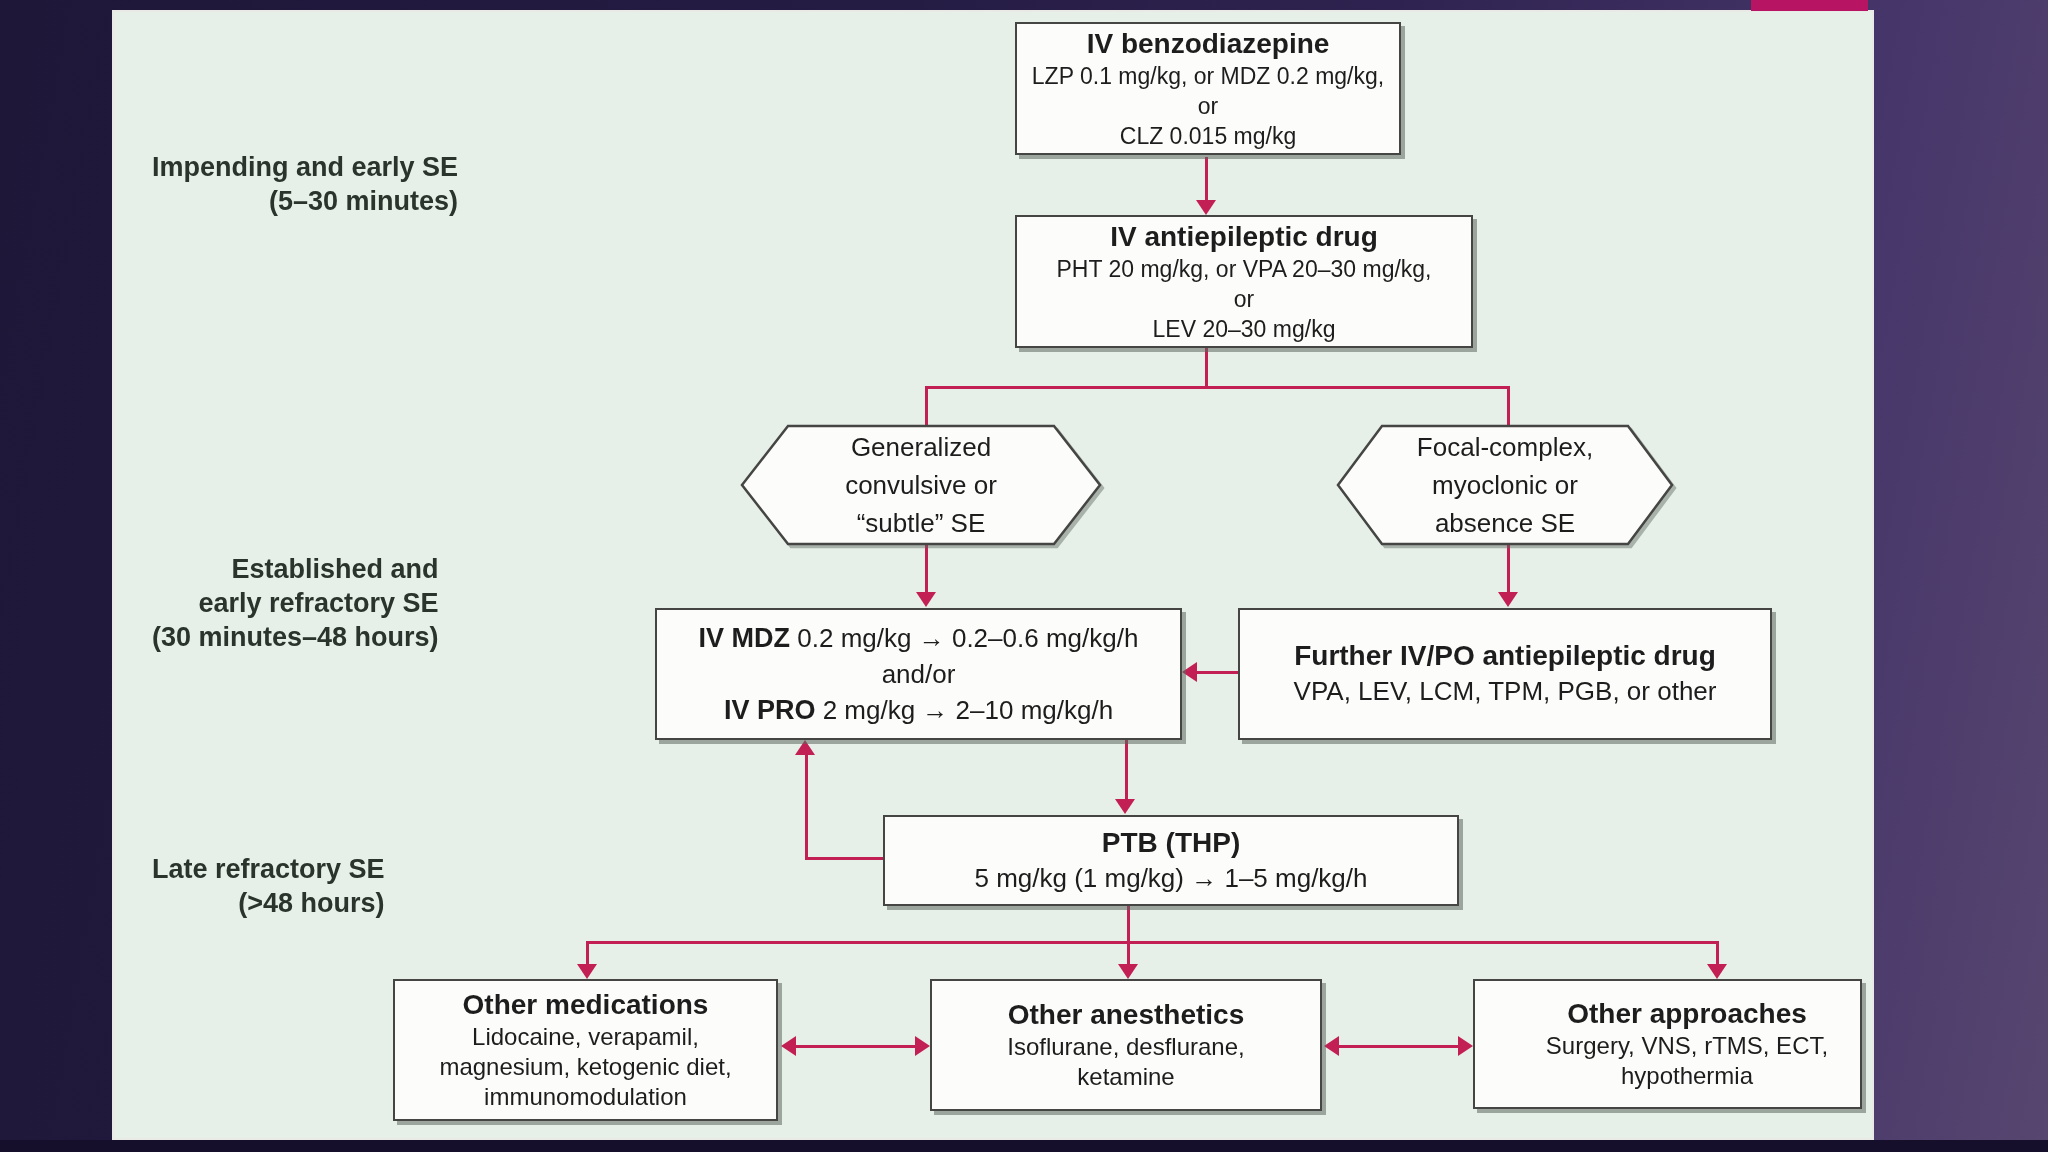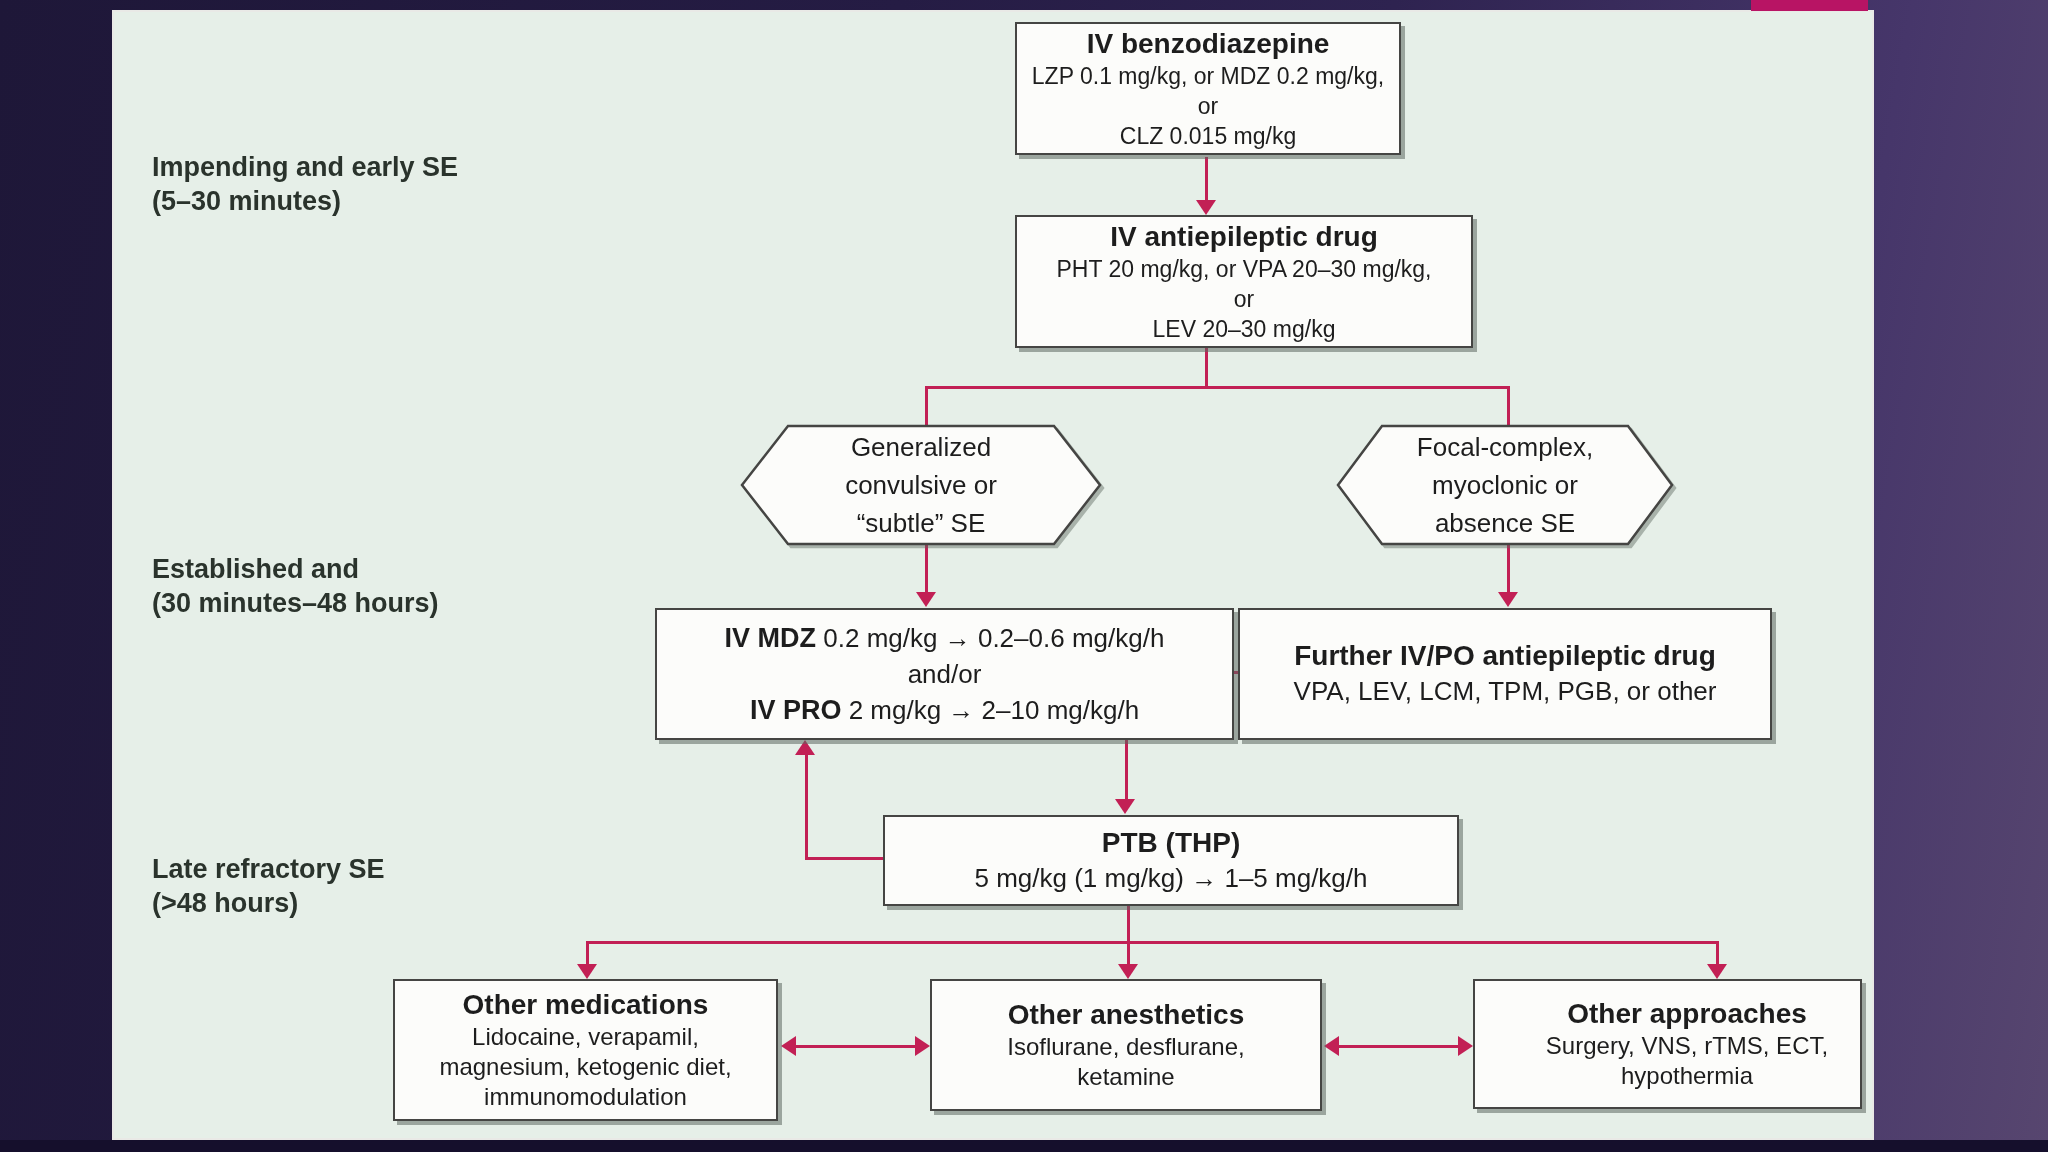--- a/index.html
+++ b/index.html
@@ -4,21 +4,21 @@
 <style>
   html,body{margin:0;padding:0;background:#191233;}
   #page{position:relative;width:2048px;height:1152px;overflow:hidden;
         font-family:"Liberation Sans",sans-serif;
         background:linear-gradient(100deg,#1e1738 0%,#251c44 40%,#2e2350 62%,#46366a 85%,#57466f 100%);}
   .panel{position:absolute;left:112px;top:10px;width:1762px;height:1130px;
          background:var(--panel-bg,#e6efe8);border:2px solid #e9e9e6;box-sizing:border-box;}
   .bottom-strip{position:absolute;left:0;top:1140px;width:2048px;height:12px;background:#150f2c;}
   .pink-block{position:absolute;left:1751px;top:0;width:117px;height:11px;background:var(--accent-pink,#b81464);}
 
-  .stage-label{position:absolute;color:#2a332c;font-weight:bold;font-size:27px;line-height:34px;}
+  .stage-label{position:absolute;color:#2a332c;font-weight:bold;font-size:27px;line-height:34px;text-align:right;}
 
   .fbox{position:absolute;background:#fcfcfa;border:2.5px solid #454543;box-sizing:border-box;
         box-shadow:4px 4px 0 rgba(93,104,96,0.55);
         display:flex;flex-direction:column;align-items:center;justify-content:center;
         color:#1d1d1d;text-align:center;}
   .fbox .title{font-weight:bold;font-size:28px;line-height:34px;white-space:nowrap;}
   .fbox .line{font-size:24px;line-height:30px;white-space:nowrap;}
   .fbox .line.small{font-size:23px;}
   .fbox .line.big{font-size:26px;line-height:36px;}
   .fbox .line.big b{font-size:27px;}
@@ -53,20 +53,21 @@
   <div class="panel"></div>
   <div class="bottom-strip"></div>
   <div class="pink-block"></div>
 
   <div class="stage-label" style="left:152px;top:150px;">
     <div>Impending and early SE</div>
     <div>(5–30 minutes)</div>
   </div>
   <div class="stage-label" style="left:152px;top:552px;">
     <div>Established and</div>
+    <div>early refractory SE</div>
     <div>(30 minutes–48 hours)</div>
   </div>
   <div class="stage-label" style="left:152px;top:852px;">
     <div>Late refractory SE</div>
     <div>(&gt;48 hours)</div>
   </div>
 
   <div class="vline" style="left:1205px;top:157px;height:44px;"></div>
   <div class="head down" style="left:1196px;top:200px;"></div>
 
@@ -135,21 +136,21 @@
     <div class="line small">CLZ 0.015 mg/kg</div>
   </div>
 
   <div class="fbox" style="left:1015px;top:215px;width:458px;height:133px;">
     <div class="title">IV antiepileptic drug</div>
     <div class="line small">PHT 20 mg/kg, or VPA 20–30 mg/kg,</div>
     <div class="line small">or</div>
     <div class="line small">LEV 20–30 mg/kg</div>
   </div>
 
-  <div class="fbox" style="left:655px;top:608px;width:579px;height:132px;">
+  <div class="fbox" style="left:655px;top:608px;width:527px;height:132px;">
     <div class="line big"><b>IV MDZ</b><span> 0.2 mg/kg → 0.2–0.6 mg/kg/h</span></div>
     <div class="line big">and/or</div>
     <div class="line big"><b>IV PRO</b><span> 2 mg/kg → 2–10 mg/kg/h</span></div>
   </div>
 
   <div class="fbox" style="left:1238px;top:608px;width:534px;height:132px;">
     <div class="title">Further IV/PO antiepileptic drug</div>
     <div class="line big">VPA, LEV, LCM, TPM, PGB, or other</div>
   </div>
 

